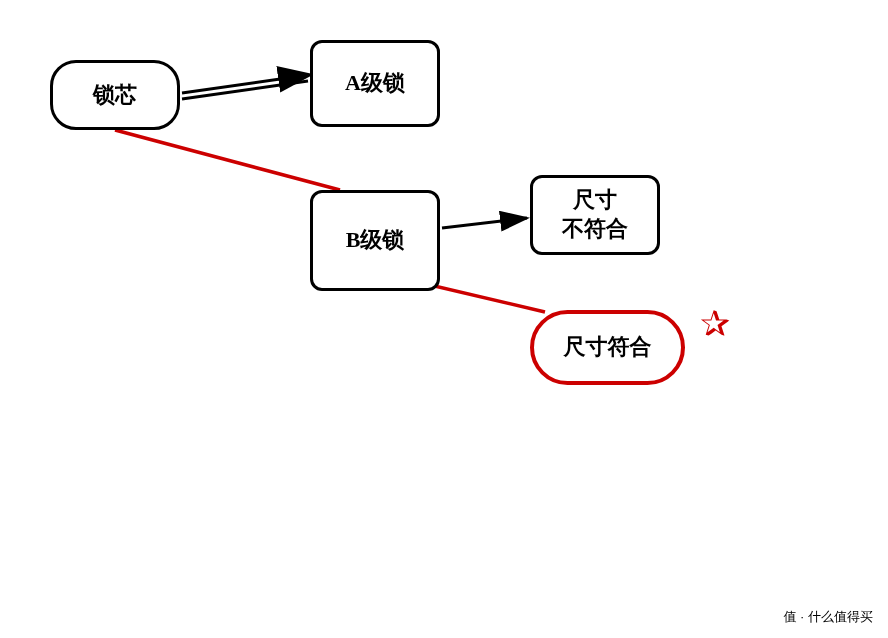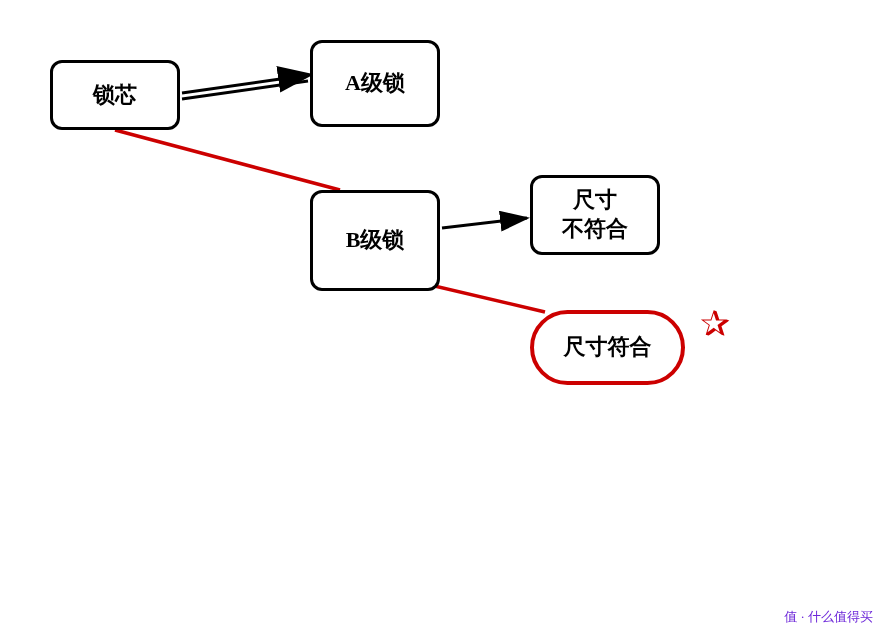--- a/index.html
+++ b/index.html
@@ -32,20 +32,21 @@
       font-weight: bold;
       text-align: center;
       line-height: 1.3;
     }
 
     .node-suoxin {
       left: 50px;
       top: 60px;
       width: 130px;
       height: 70px;
+      border-radius: 26px;
     }
 
     .node-a {
       left: 310px;
       top: 40px;
       width: 130px;
       height: 87px;
       align-items: center;
     }
 
@@ -89,22 +90,22 @@
       top: 303px;
       left: 700px;
     }
 
     
     .watermark {
       position: absolute;
       bottom: 12px;
       right: 15px;
       font-size: 13px;
-      color: #6d28d9;
-      font-family: Liberation Serif, serif;
+      color: #000000;
+      font-family: Liberation Sans, sans-serif;
     }
   </style>
 </head>
 <body>
 
 <div class="diagram-container">
 
   <svg class="svg-layer">
     <defs>
 

